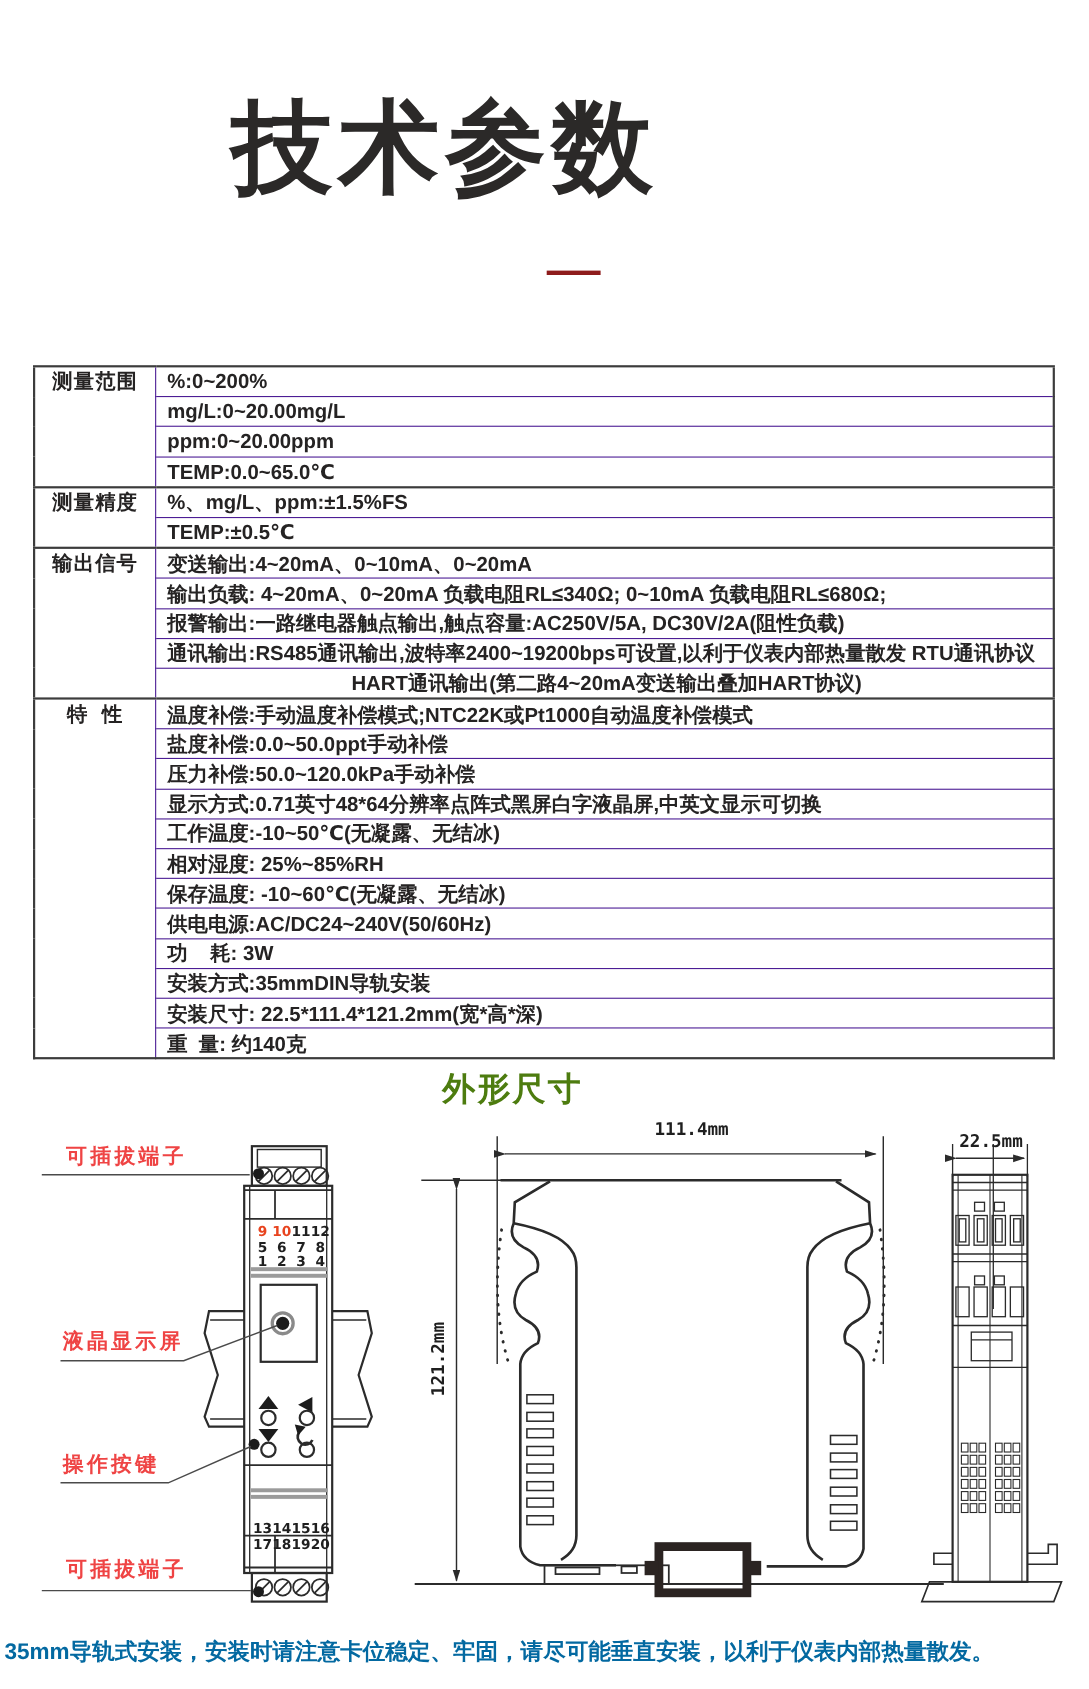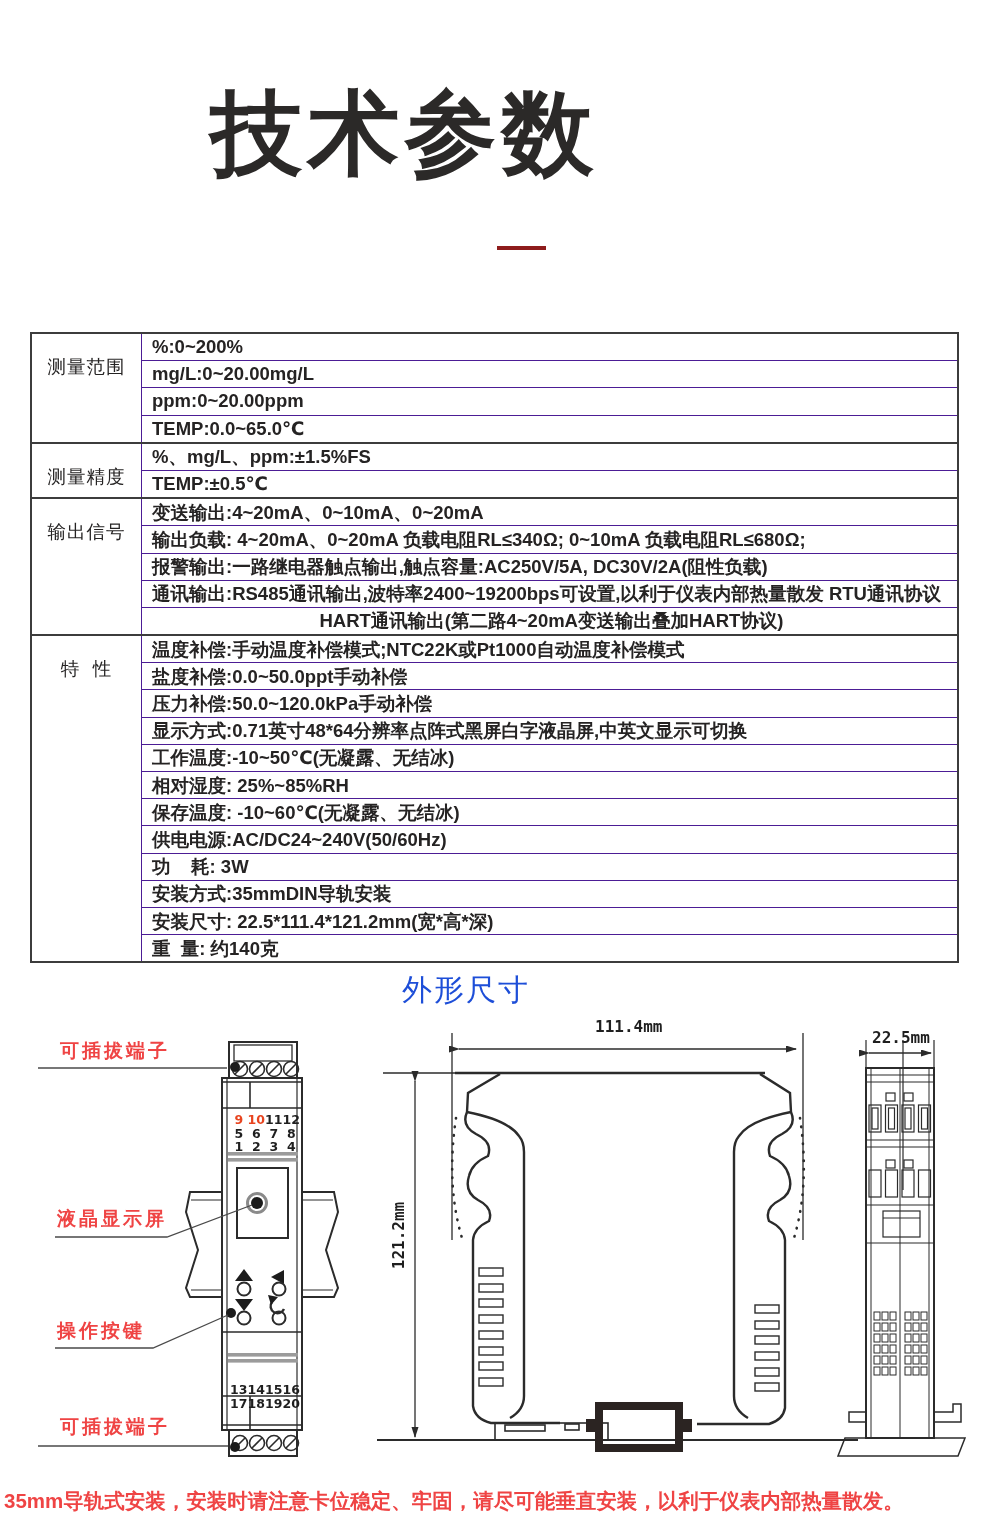--- a/index.html
+++ b/index.html
@@ -8,29 +8,29 @@
   
   .page-title{position:absolute;left:0;top:72px;width:809px;text-align:center;
     font-size:92px;font-weight:bold;letter-spacing:5px;color:#2b2928;}
   .red-dash{position:absolute;left:497px;top:246px;width:49px;height:4px;background:#8e1c1c;}
 
   
   table.specs{position:absolute;left:30px;top:332px;width:929px;border-collapse:collapse;
     border:2px solid #3c3c3c;table-layout:fixed;}
   table.specs td{border:1px solid #4c1d95;height:26.2px;font-size:18.5px;font-weight:600;
     color:#252323;white-space:pre;overflow:hidden;}
-  table.specs td.lbl{width:107px;text-align:center;vertical-align:top;padding-top:20px;
-    font-weight:normal;letter-spacing:1px;}
+  table.specs td.lbl{width:107px;text-align:center;vertical-align:top;padding-top:0;
+    font-weight:bold;letter-spacing:1px;}
   table.specs td.val{padding:0 6px 0 10px;text-align:left;}
   table.specs td.center{text-align:center;}
   table.specs tr.sec td{border-top:2px solid #3c3c3c;}
 
   
-  .dim-heading{position:absolute;left:402px;top:970px;font-size:30px;font-weight:400;
-    letter-spacing:2px;color:#1d4ed8;text-align:right;}
+  .dim-heading{position:absolute;left:402px;top:970px;font-size:30px;font-weight:700;
+    letter-spacing:2px;color:#4d7c0f;text-align:right;}
   .drawing-layer{position:absolute;left:0;top:1015px;width:990px;height:460px;}
   .callout{position:absolute;font-size:19px;font-weight:bold;letter-spacing:3px;color:#ef4444;white-space:nowrap;}
   #callout-top-terminal{left:60px;top:1038px;}
   #callout-lcd{left:57px;top:1206px;}
   #callout-buttons{left:57px;top:1318px;text-align:right;}
   #callout-bottom-terminal{left:60px;top:1414px;}
   .dim-label{position:absolute;font-family:"DejaVu Sans Mono","Liberation Mono",monospace;
     font-size:16px;font-weight:bold;color:#1f1f1f;white-space:nowrap;}
   #dim-width{left:595px;top:1017px;}
   #dim-depth{left:872px;top:1028px;}
@@ -39,21 +39,21 @@
   
   .num-grid{position:absolute;display:grid;grid-template-columns:repeat(4,17.5px);
     font-family:"DejaVu Sans","Liberation Sans",sans-serif;font-size:12.5px;font-weight:bold;
     line-height:13.5px;color:#1f1f1f;text-align:center;}
   #numgrid-top{left:230px;top:1113px;}
   #numgrid-bottom{left:230px;top:1367px;margin-top:16px;}
   .num-grid span.red{color:#e8441f;}
 
   
   .footer-note{position:absolute;left:4px;top:1487px;width:984px;font-size:20.5px;
-    font-weight:600;color:#ef4444;white-space:nowrap;}
+    font-weight:600;color:#0369a1;white-space:nowrap;}
 </style>
 </head>
 <body>
 
 <div class="page-title">技术参数</div>
 <div class="red-dash"></div>
 
 <table class="specs">
 
   <tbody>

